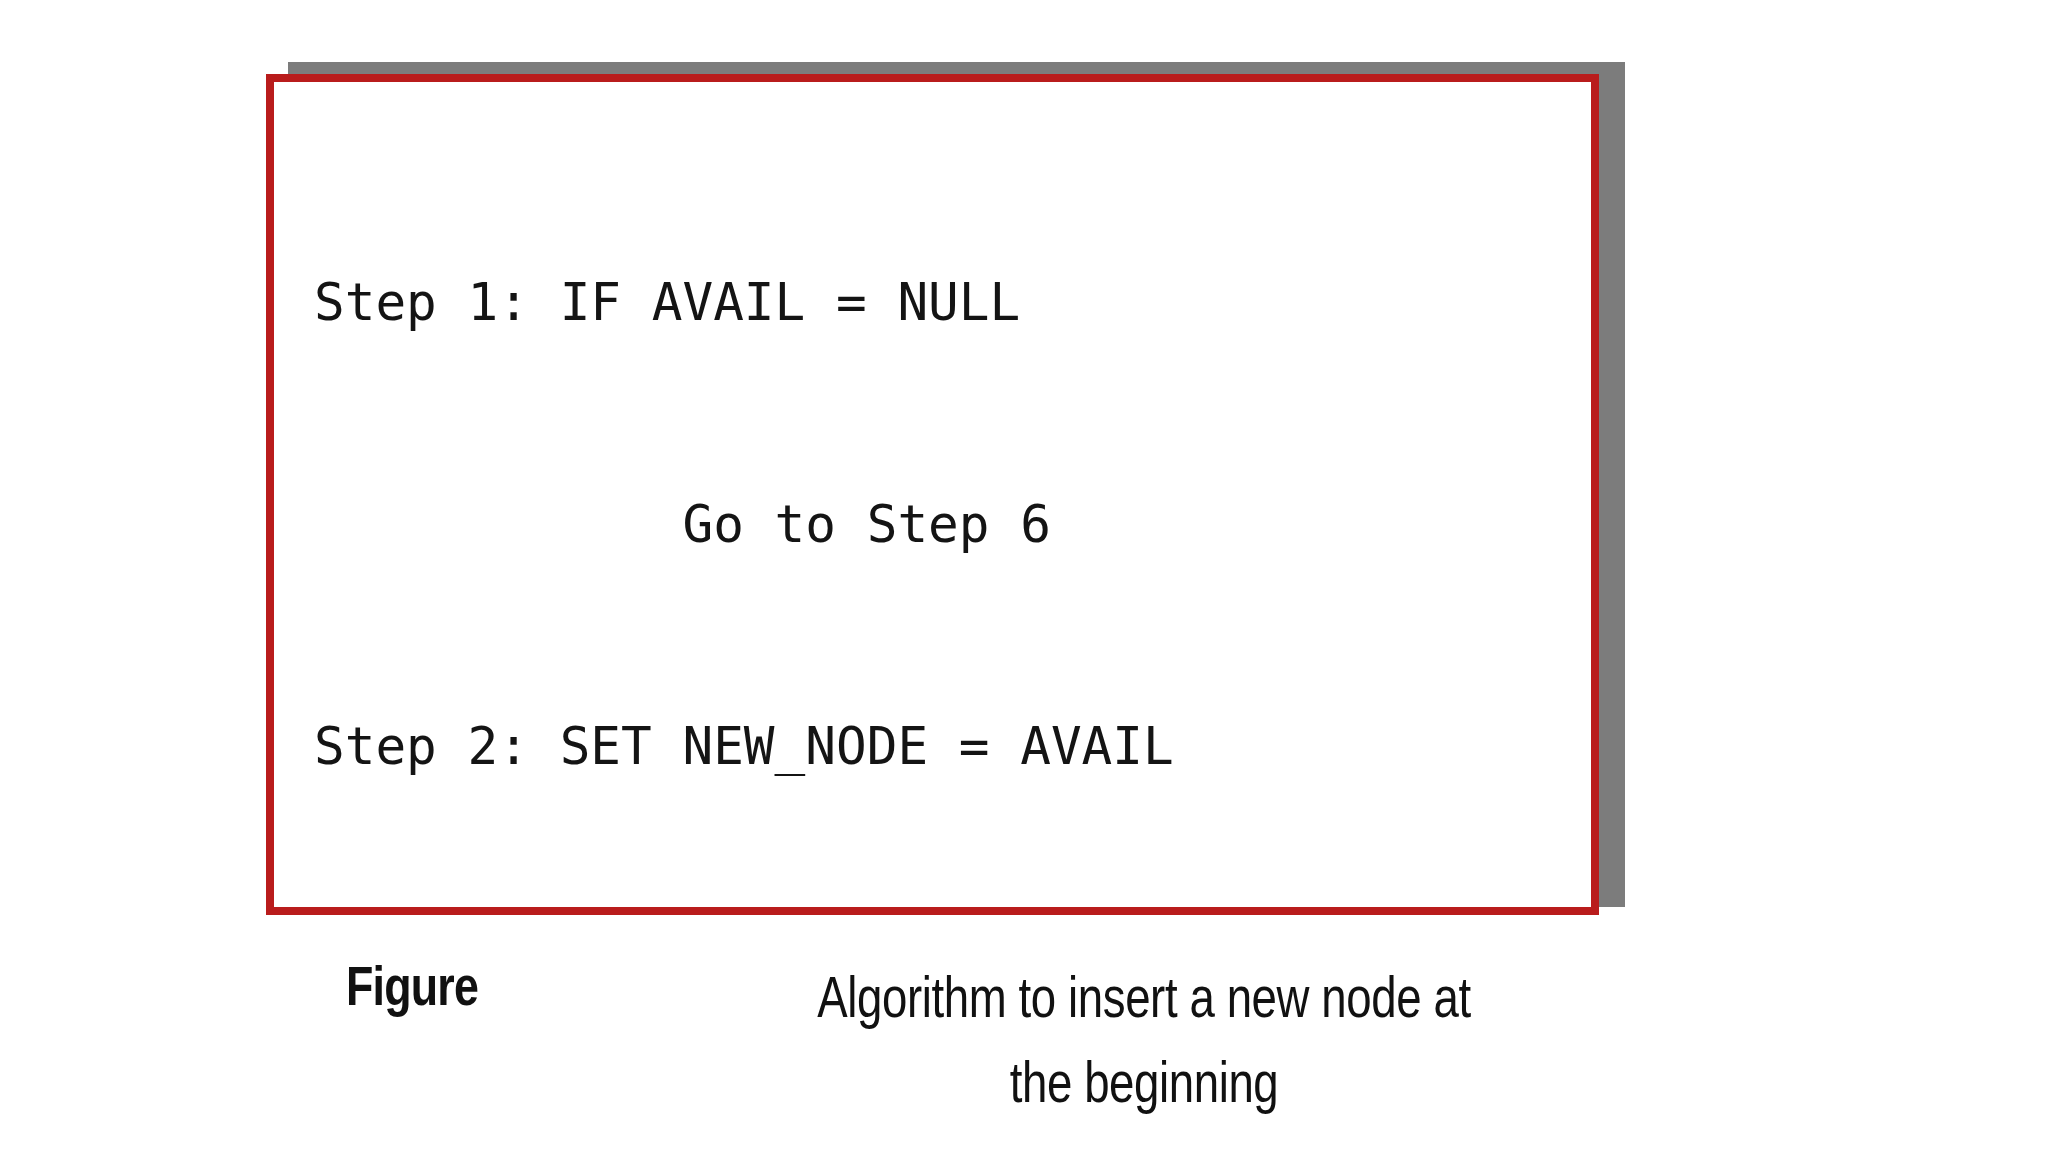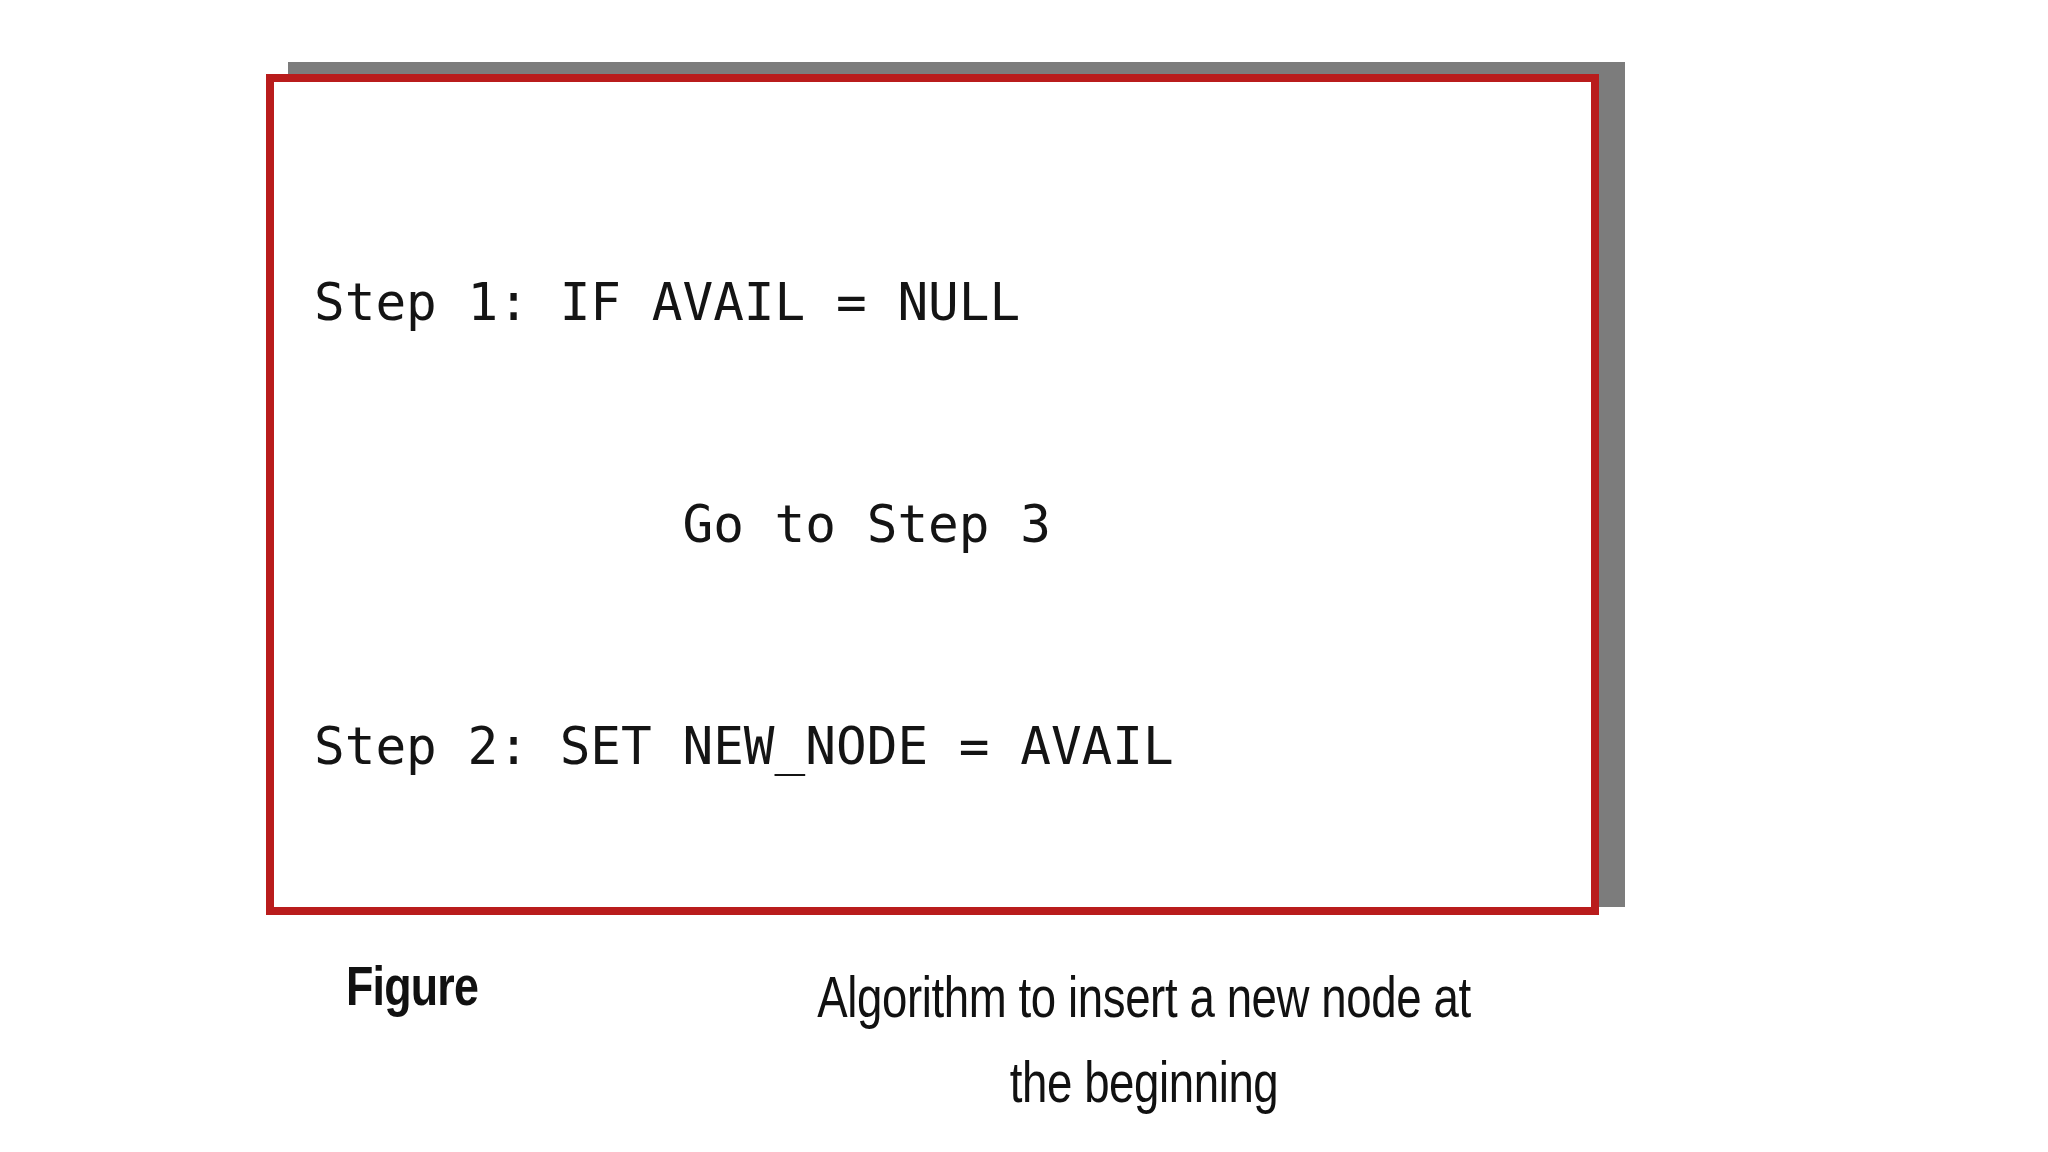--- a/index.html
+++ b/index.html
@@ -104,21 +104,21 @@
 </head>
 <body>
 
 <div id="page">
 
   <div class="algo-shadow"></div>
 
   <div class="algo-box">
     <div class="algo-code">
       <span class="code-line">Step 1: IF AVAIL = NULL</span>
-      <span class="code-line">            Go to Step 3</span>
+      <span class="code-line">            Go to Step 6</span>
       <span class="code-line">Step 2: SET NEW_NODE = AVAIL</span>
       
       
       
       
       
     </div>
   </div>
 
   <div class="caption">

